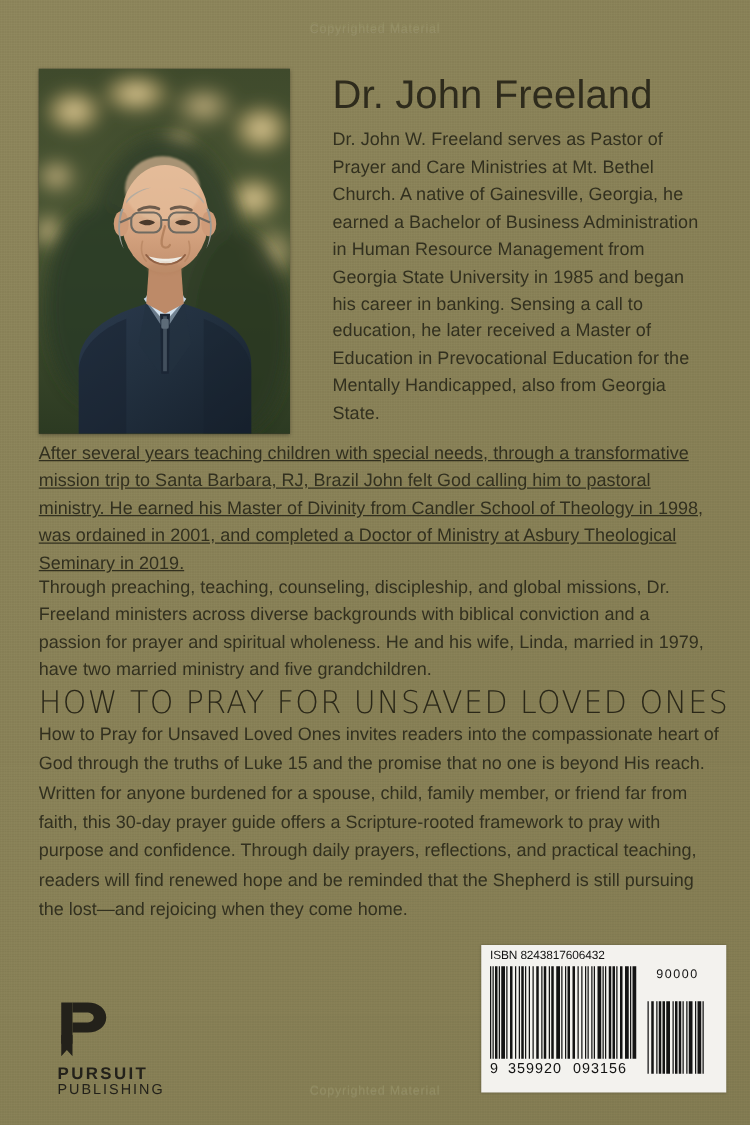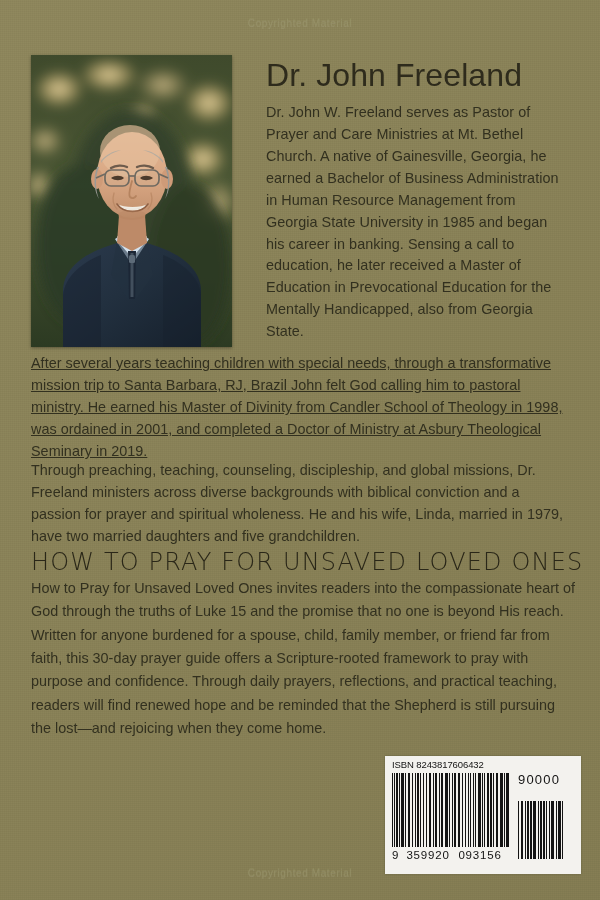--- a/index.html
+++ b/index.html
@@ -200,23 +200,24 @@
     display: flex;
     align-items: flex-end;
     height: 74px;
     gap: 0;
   }
   .bars.addon { height: 58px; margin-top: 14px; }
   .bar { background: #141414; height: 100%; }
   .bar.sp { background: transparent; }
 
   .addon-num {
-    font-size: 13px;
+    font-size: 10px;
     letter-spacing: 1.2px;
     color: #131313;
+    text-align: center;
     height: 14px;
     line-height: 14px;
   }
 
   .barcode-digits {
     display: flex;
     font-size: 11.5px;
     color: #131313;
     letter-spacing: 0.8px;
     margin-top: 1px;
@@ -352,26 +353,38 @@
     </div>
 
     <div class="bio-col">
       <div class="author-name">Dr. John Freeland</div>
       <div class="bio-text">Dr. John W. Freeland serves as Pastor of Prayer and Care Ministries at Mt. Bethel Church. A native of Gainesville, Georgia, he earned a Bachelor of Business Administration in Human Resource Management from Georgia State University in 1985 and began his career in banking. Sensing a call to education, he later received a Master of Education in Prevocational Education for the Mentally Handicapped, also from  Georgia State.</div>
     </div>
   </div>
 
   <div class="para para-1">After several years teaching children with special needs, through a transformative mission trip to Santa Barbara, RJ, Brazil John felt God calling him to pastoral ministry. He earned his Master of Divinity from Candler School of Theology in 1998, was ordained in 2001, and completed a Doctor of Ministry at Asbury Theological Seminary in 2019.</div>
 
-  <div class="para para-2">Through preaching, teaching, counseling, discipleship, and global missions, Dr. Freeland ministers across diverse backgrounds with biblical conviction and a passion for prayer and spiritual wholeness. He and his wife, Linda, married in 1979, have two married daughters and five grandchildren.</div>
+  <div class="para para-2">Through preaching, teaching, counseling, discipleship, and global missions, Dr. Freeland ministers across diverse backgrounds with biblical conviction and a passion for prayer and spiritual wholeness. He and his wife, Linda, married in 1979, have two married ministry and five grandchildren.</div>
 
   <div class="book-title">HOW TO PRAY FOR UNSAVED LOVED ONES</div>
 
   <div class="description">How to Pray for Unsaved Loved Ones invites readers into the compassionate heart of God through the truths of Luke 15 and the promise that no one is beyond His reach. Written for anyone burdened for a spouse, child, family member, or friend far from faith, this 30-day prayer guide offers a Scripture-rooted framework to pray with purpose and confidence. Through daily prayers, reflections, and practical teaching, readers will find renewed hope and be reminded that the Shepherd is still pursuing the lost—and rejoicing when they come home.</div>
 
+  <div class="publisher">
+    <svg class="logo-mark" viewBox="0 0 44 46">
+
+      <rect x="3" y="2" width="9" height="33" fill="#23211a"></rect>
+
+      <path d="M12 2 H24 C33 2 39 7 39 14 C39 21 33 26 24 26 H12 V18 H23 C26.5 18 29 16.4 29 14 C29 11.6 26.5 10 23 10 H12 Z" fill="#23211a"></path>
+
+      <path d="M3 28 H12 V45 L7.5 40 L3 45 Z" fill="#23211a"></path>
+    </svg>
+    <div class="publisher-name">PURSUIT</div>
+    <div class="publisher-sub">PUBLISHING</div>
+  </div>
 
   <div class="barcode-box">
     <div class="isbn-label">ISBN 8243817606432</div>
 
     <div class="barcode-row">
       <div class="barcode-main">
         <div class="bars" id="bars-main">
             <span class="bar" style="width: 1px;"></span>
             <span class="bar sp" style="width: 1px;"></span>
             <span class="bar" style="width: 1px;"></span>

